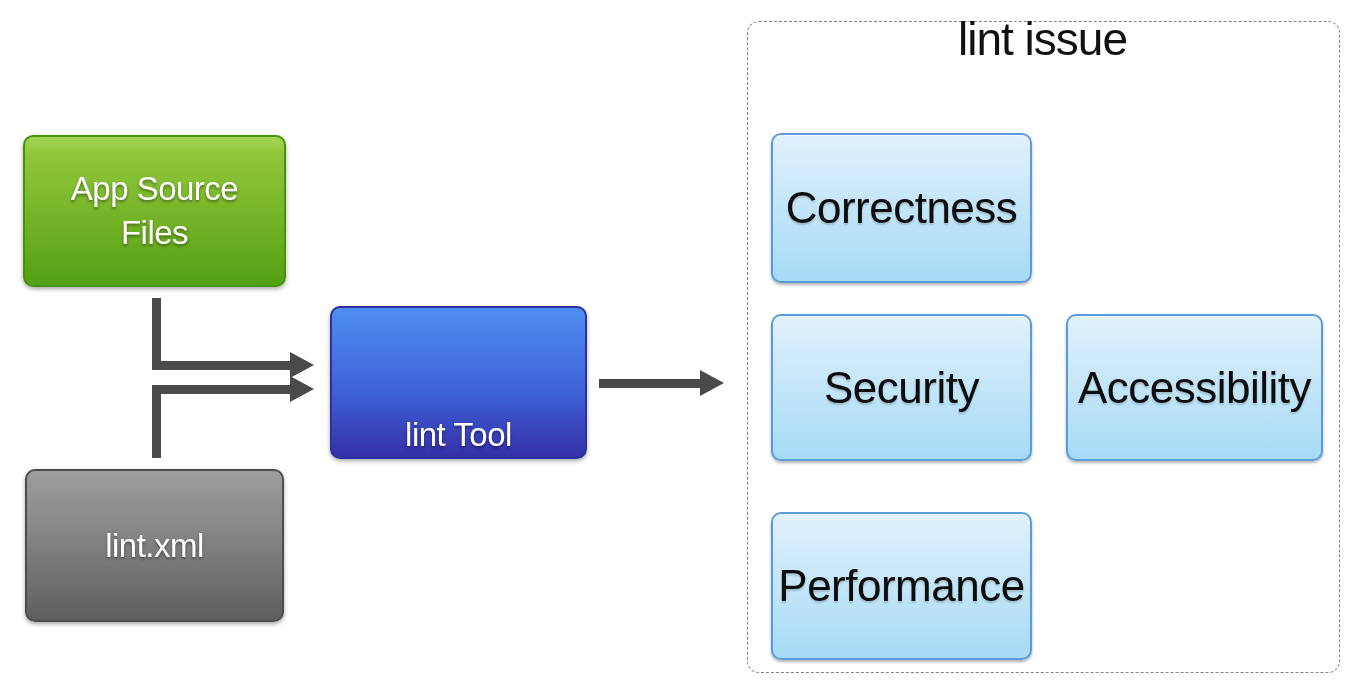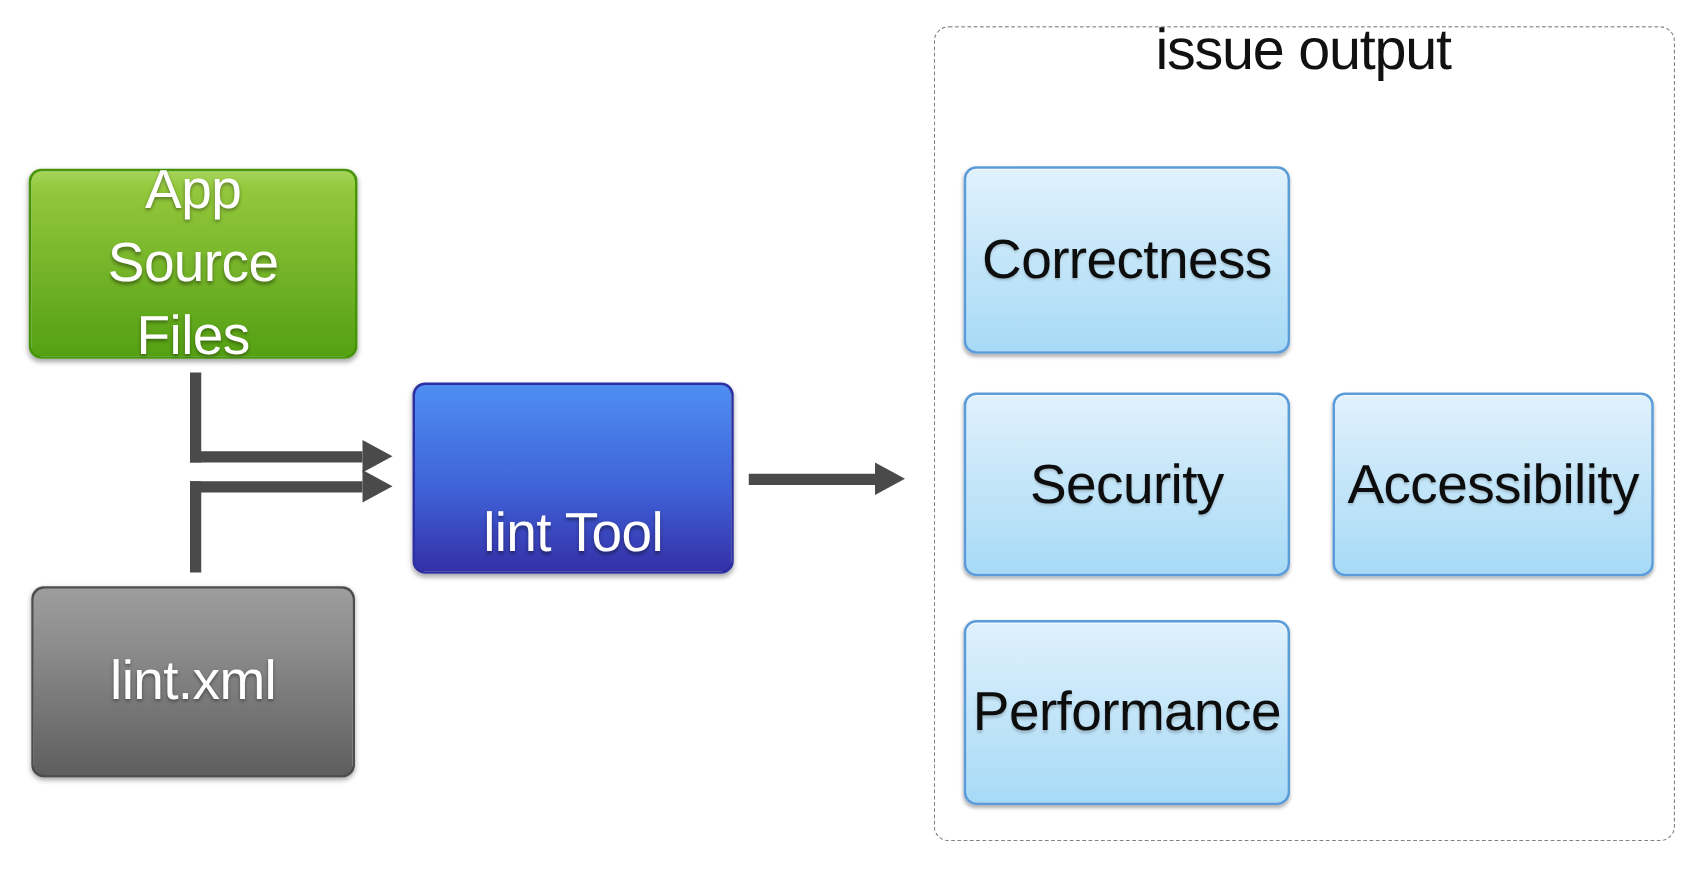--- a/index.html
+++ b/index.html
@@ -3,21 +3,21 @@
 <meta charset="utf-8">
 <style>
   html,body{margin:0;padding:0;background:#ffffff;}
   .stage{
     position:relative;width:1363px;height:697px;background:#ffffff;overflow:hidden;
     font-family:"Liberation Sans",sans-serif;
   }
   
   .node{
     position:absolute;border-radius:10px;display:flex;align-items:center;justify-content:center;
-    text-align:center;color:#ffffff;font-size:44px;letter-spacing:-0.5px;line-height:1.33;
+    text-align:center;color:#ffffff;font-size:33px;letter-spacing:-0.5px;line-height:1.33;
     box-shadow:0 2px 4px rgba(0,0,0,0.35);
   }
   .node .lbl{text-shadow:0 2px 3px rgba(0,0,0,0.4);}
   .node-green{
     left:23px;top:135px;width:259px;height:148px;
     background:linear-gradient(180deg,#a5d458 0%,#93c73c 10%,#54a013 100%);
     border:2px solid #459409;
   }
   .node-green .lbl{max-width:195px;}
   .node-gray{
@@ -50,21 +50,21 @@
     text-align:center;color:#0d0d0d;font-size:44px;letter-spacing:-0.5px;
     background:linear-gradient(180deg,#e0f1fd 0%,#cfeafa 30%,#a7daf6 100%);
     border:2px solid #5a9cd9;
     box-shadow:0 2px 3px rgba(0,0,0,0.3), inset 0 1px 0 rgba(255,255,255,0.6);
     text-shadow:0 2px 2px rgba(0,0,0,0.18);
   }
   .cat-r1c1{left:771px;top:133px;width:257px;height:146px;}
   .cat-r1c2{left:1066px;top:133px;width:253px;height:146px;}
   .cat-r2c1{left:771px;top:314px;width:257px;height:143px;}
   .cat-r2c2{left:1066px;top:314px;width:253px;height:143px;}
-  .cat-r3c1{left:771px;top:496px;width:257px;height:144px;}
+  .cat-r3c1{left:771px;top:512px;width:257px;height:144px;}
   .cat-r3c2{left:1066px;top:496px;width:253px;height:144px;}
   
   .seg{position:absolute;background:#4a4a4a;}
   .a1v{left:152px;top:298px;width:9px;height:72px;}
   .a1h{left:152px;top:361px;width:138px;height:9px;}
   .a2v{left:152px;top:385px;width:9px;height:73px;}
   .a2h{left:152px;top:385px;width:138px;height:9px;}
   .a3h{left:599px;top:379px;width:101px;height:9px;}
   .head{
     position:absolute;width:0;height:0;
@@ -97,21 +97,21 @@
   <div class="head a1head"></div>
 
   <div class="seg a2v"></div>
   <div class="seg a2h"></div>
   <div class="head a2head"></div>
 
   <div class="seg a3h"></div>
   <div class="head a3head"></div>
 
   <div class="output-box"></div>
-  <div class="output-title" style="left:747px;width:591px;">issue output</div>
+  <div class="output-title" style="left:747px;width:591px;">lint issue</div>
 
   <div class="cat cat-r1c1">
     <span>Correctness</span>
   </div>
   <div class="cat cat-r2c1">
     <span>Security</span>
   </div>
   <div class="cat cat-r2c2">
     <span>Accessibility</span>
   </div>

